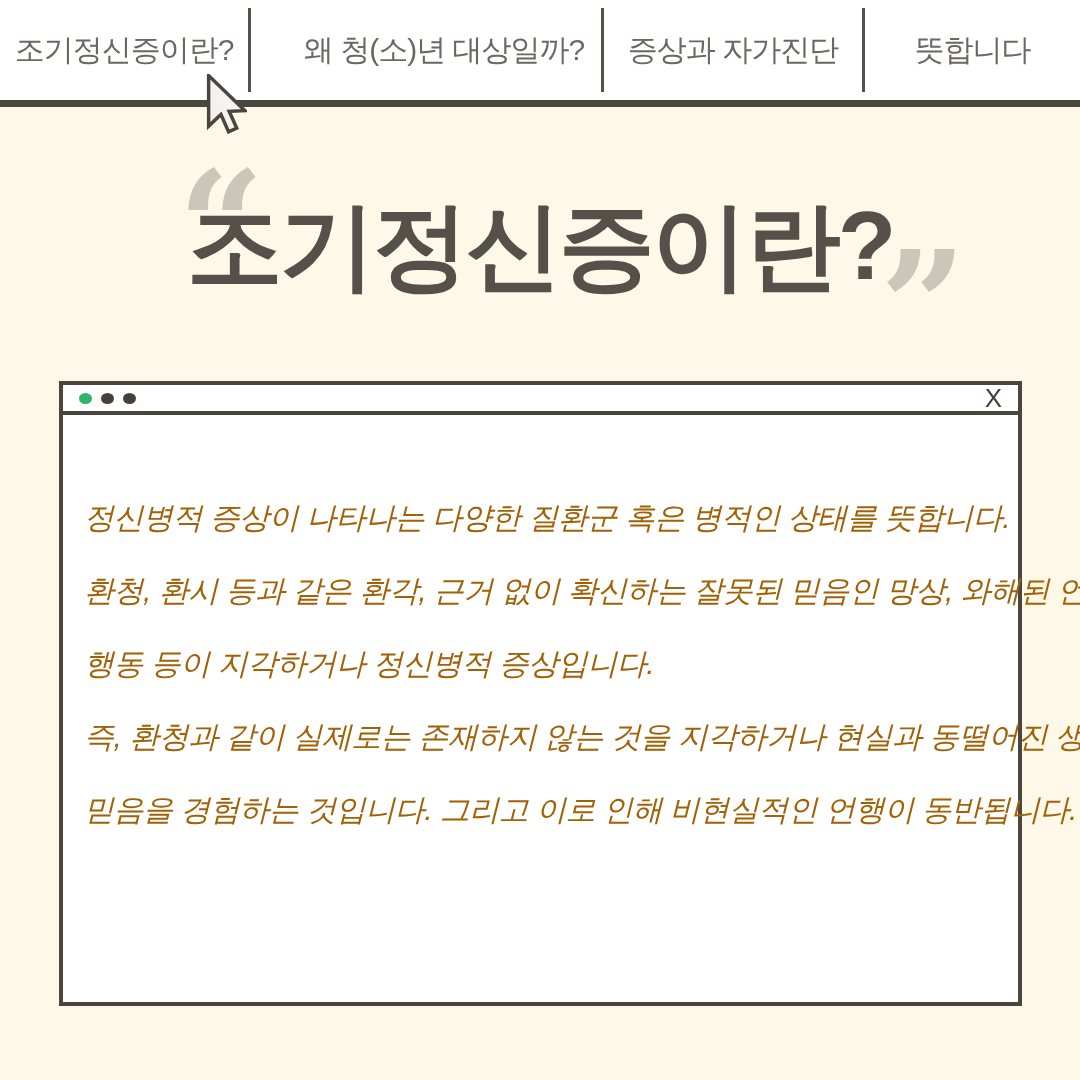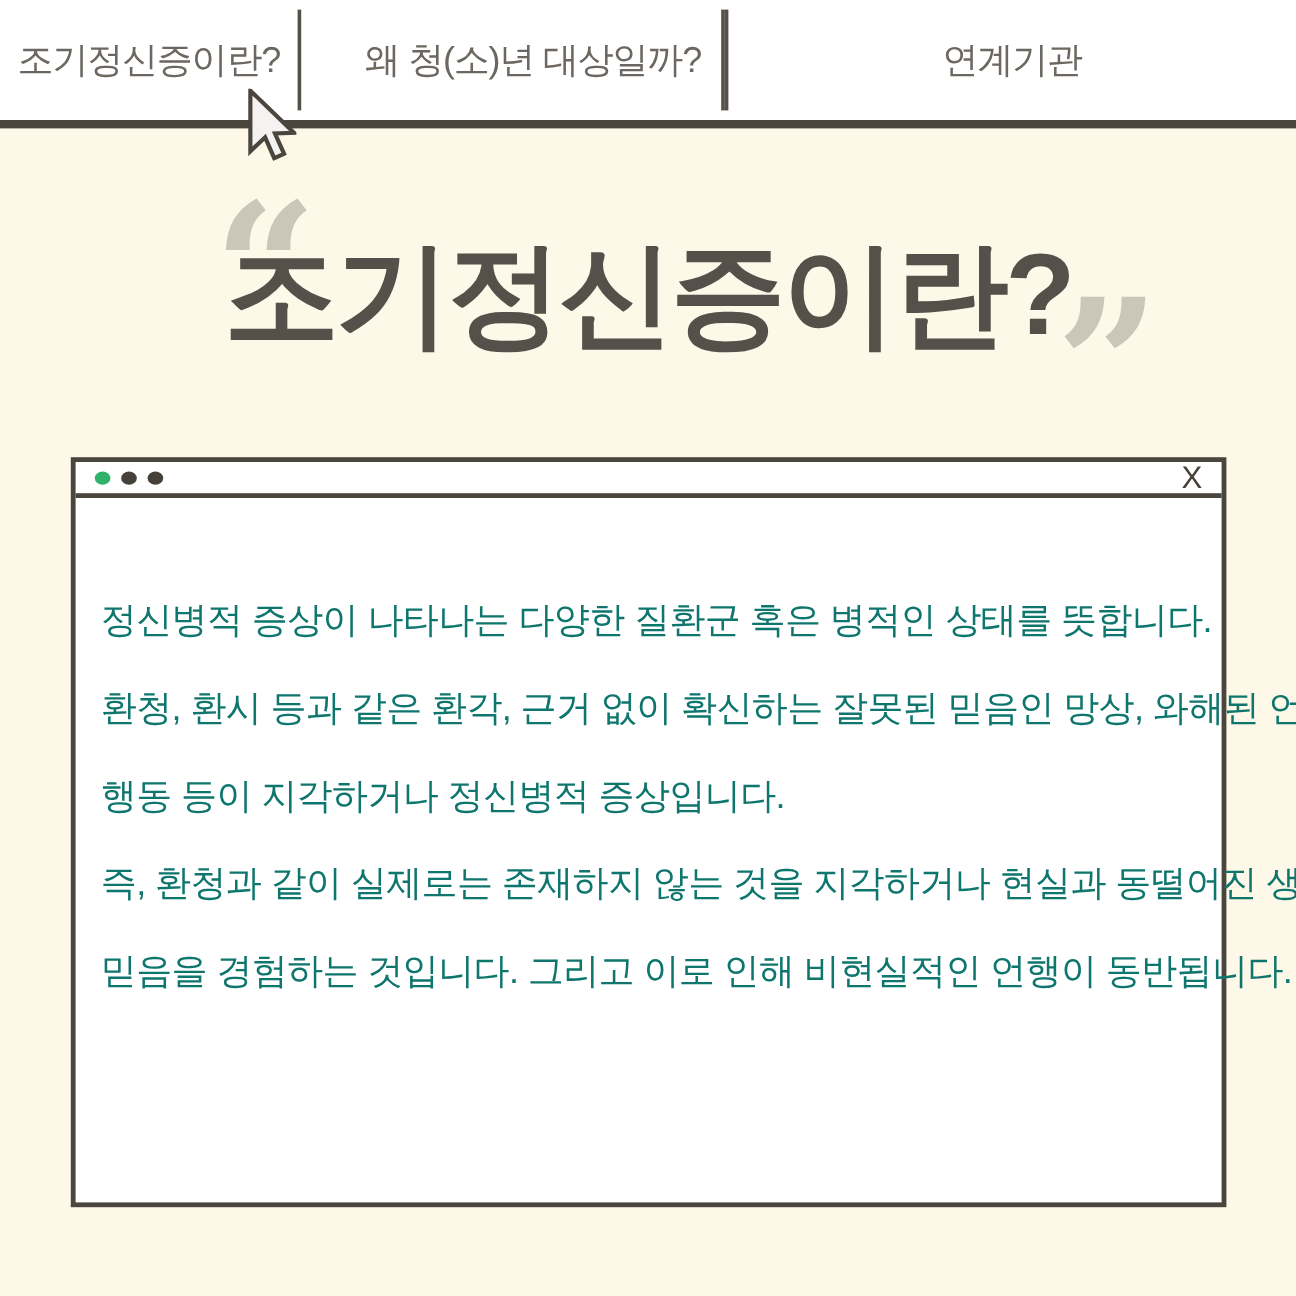--- a/index.html
+++ b/index.html
@@ -123,36 +123,38 @@
     cursor: pointer;
     padding: 0 4px;
   }
   .window-body {
     padding: 66px 28px 0 21px;
   }
   .window-body p {
     font-size: 30px;
     line-height: 73px;
     letter-spacing: -0.5px;
-    color: #0f766e;
+    color: #a16207;
     white-space: nowrap;
+    font-style: italic;
   }
 </style>
 </head>
 <body>
 
 <div class="page">
 
   <div class="nav">
     <div class="nav-tab t1">조기정신증이란?</div>
     <div class="nav-divider"></div>
     <div class="nav-tab t2">왜 청(소)년 대상일까?</div>
     <div class="nav-divider"></div>
+    <div class="nav-tab t3">증상과 자가진단</div>
     <div class="nav-divider"></div>
-    <div class="nav-tab t4">연계기관</div>
+    <div class="nav-tab t4">뜻합니다</div>
   </div>
   <div class="nav-underline"></div>
 
   <svg class="cursor" width="42" height="60" viewBox="0 0 26 38">
     <path d="M2 1 L2 33 L9.8 25.6 L14.6 36.6 L19.8 34.3 L15 23.6 L25 23.2 Z" fill="#f4f3f1" stroke="#4a463e" stroke-width="2.2" stroke-linejoin="miter"></path>
   </svg>
 
   <div class="title-wrap">
     <div class="quote open">“</div>
     <h1 class="page-title">조기정신증이란?</h1>

